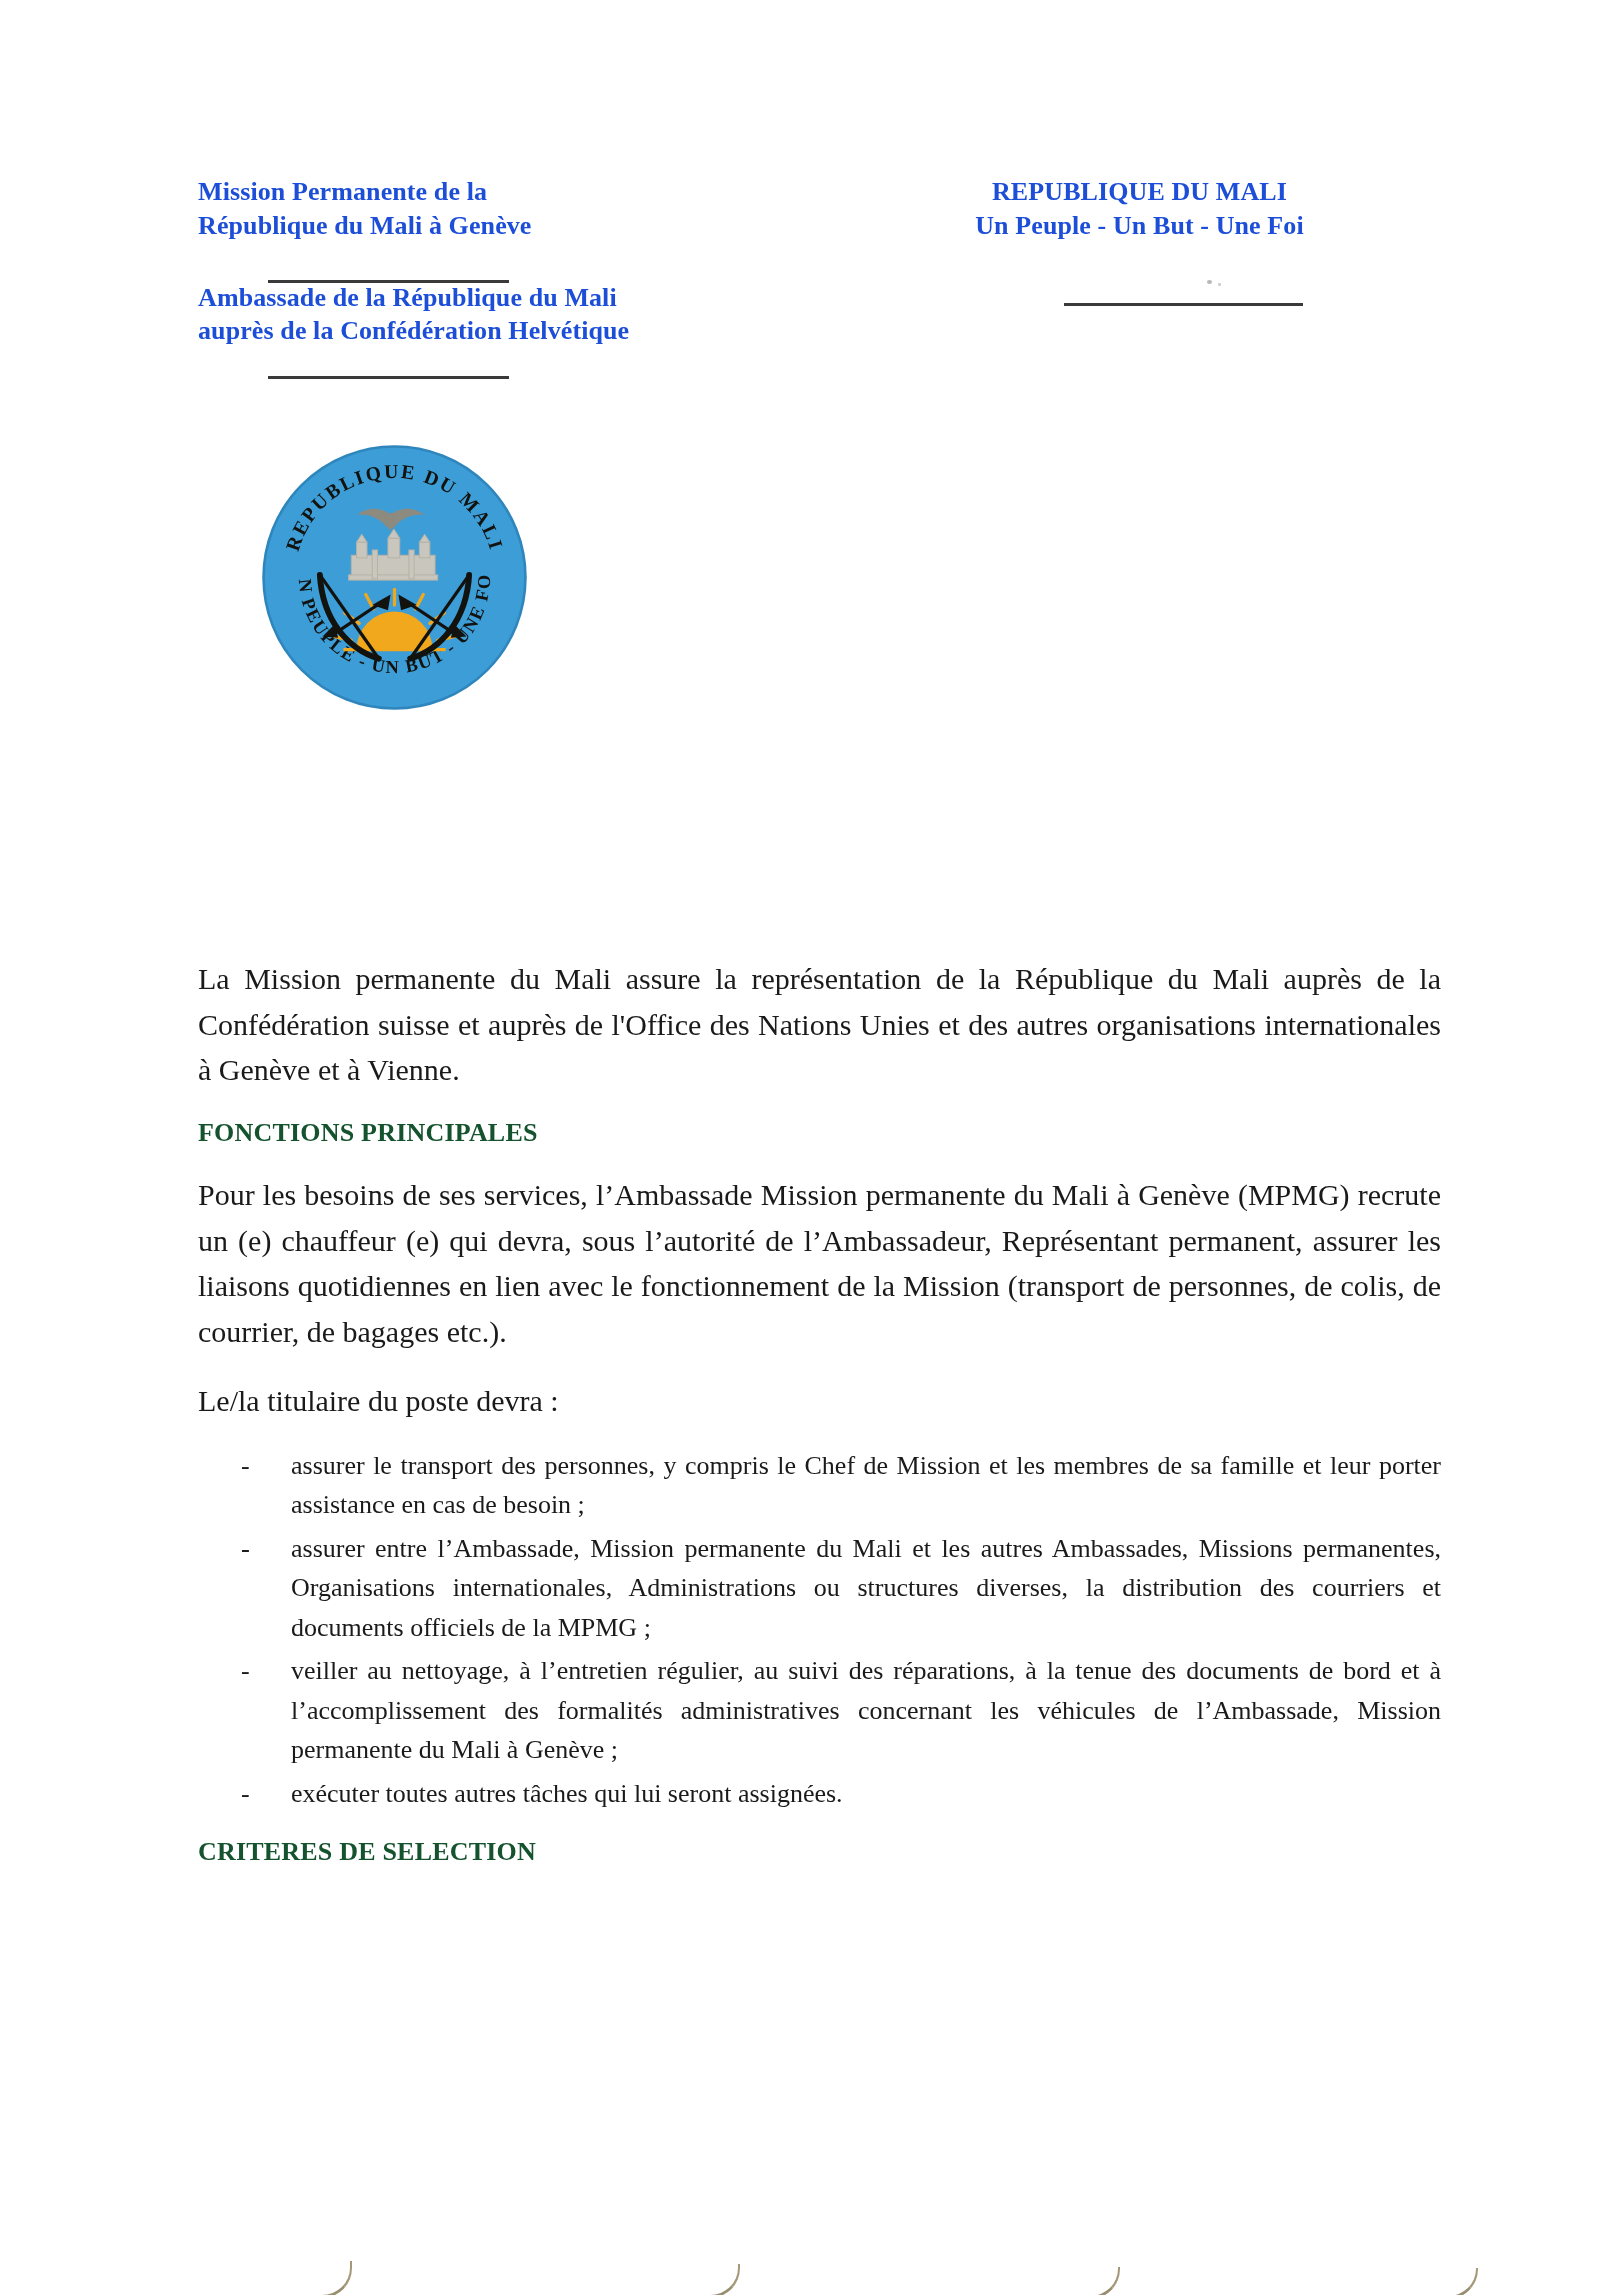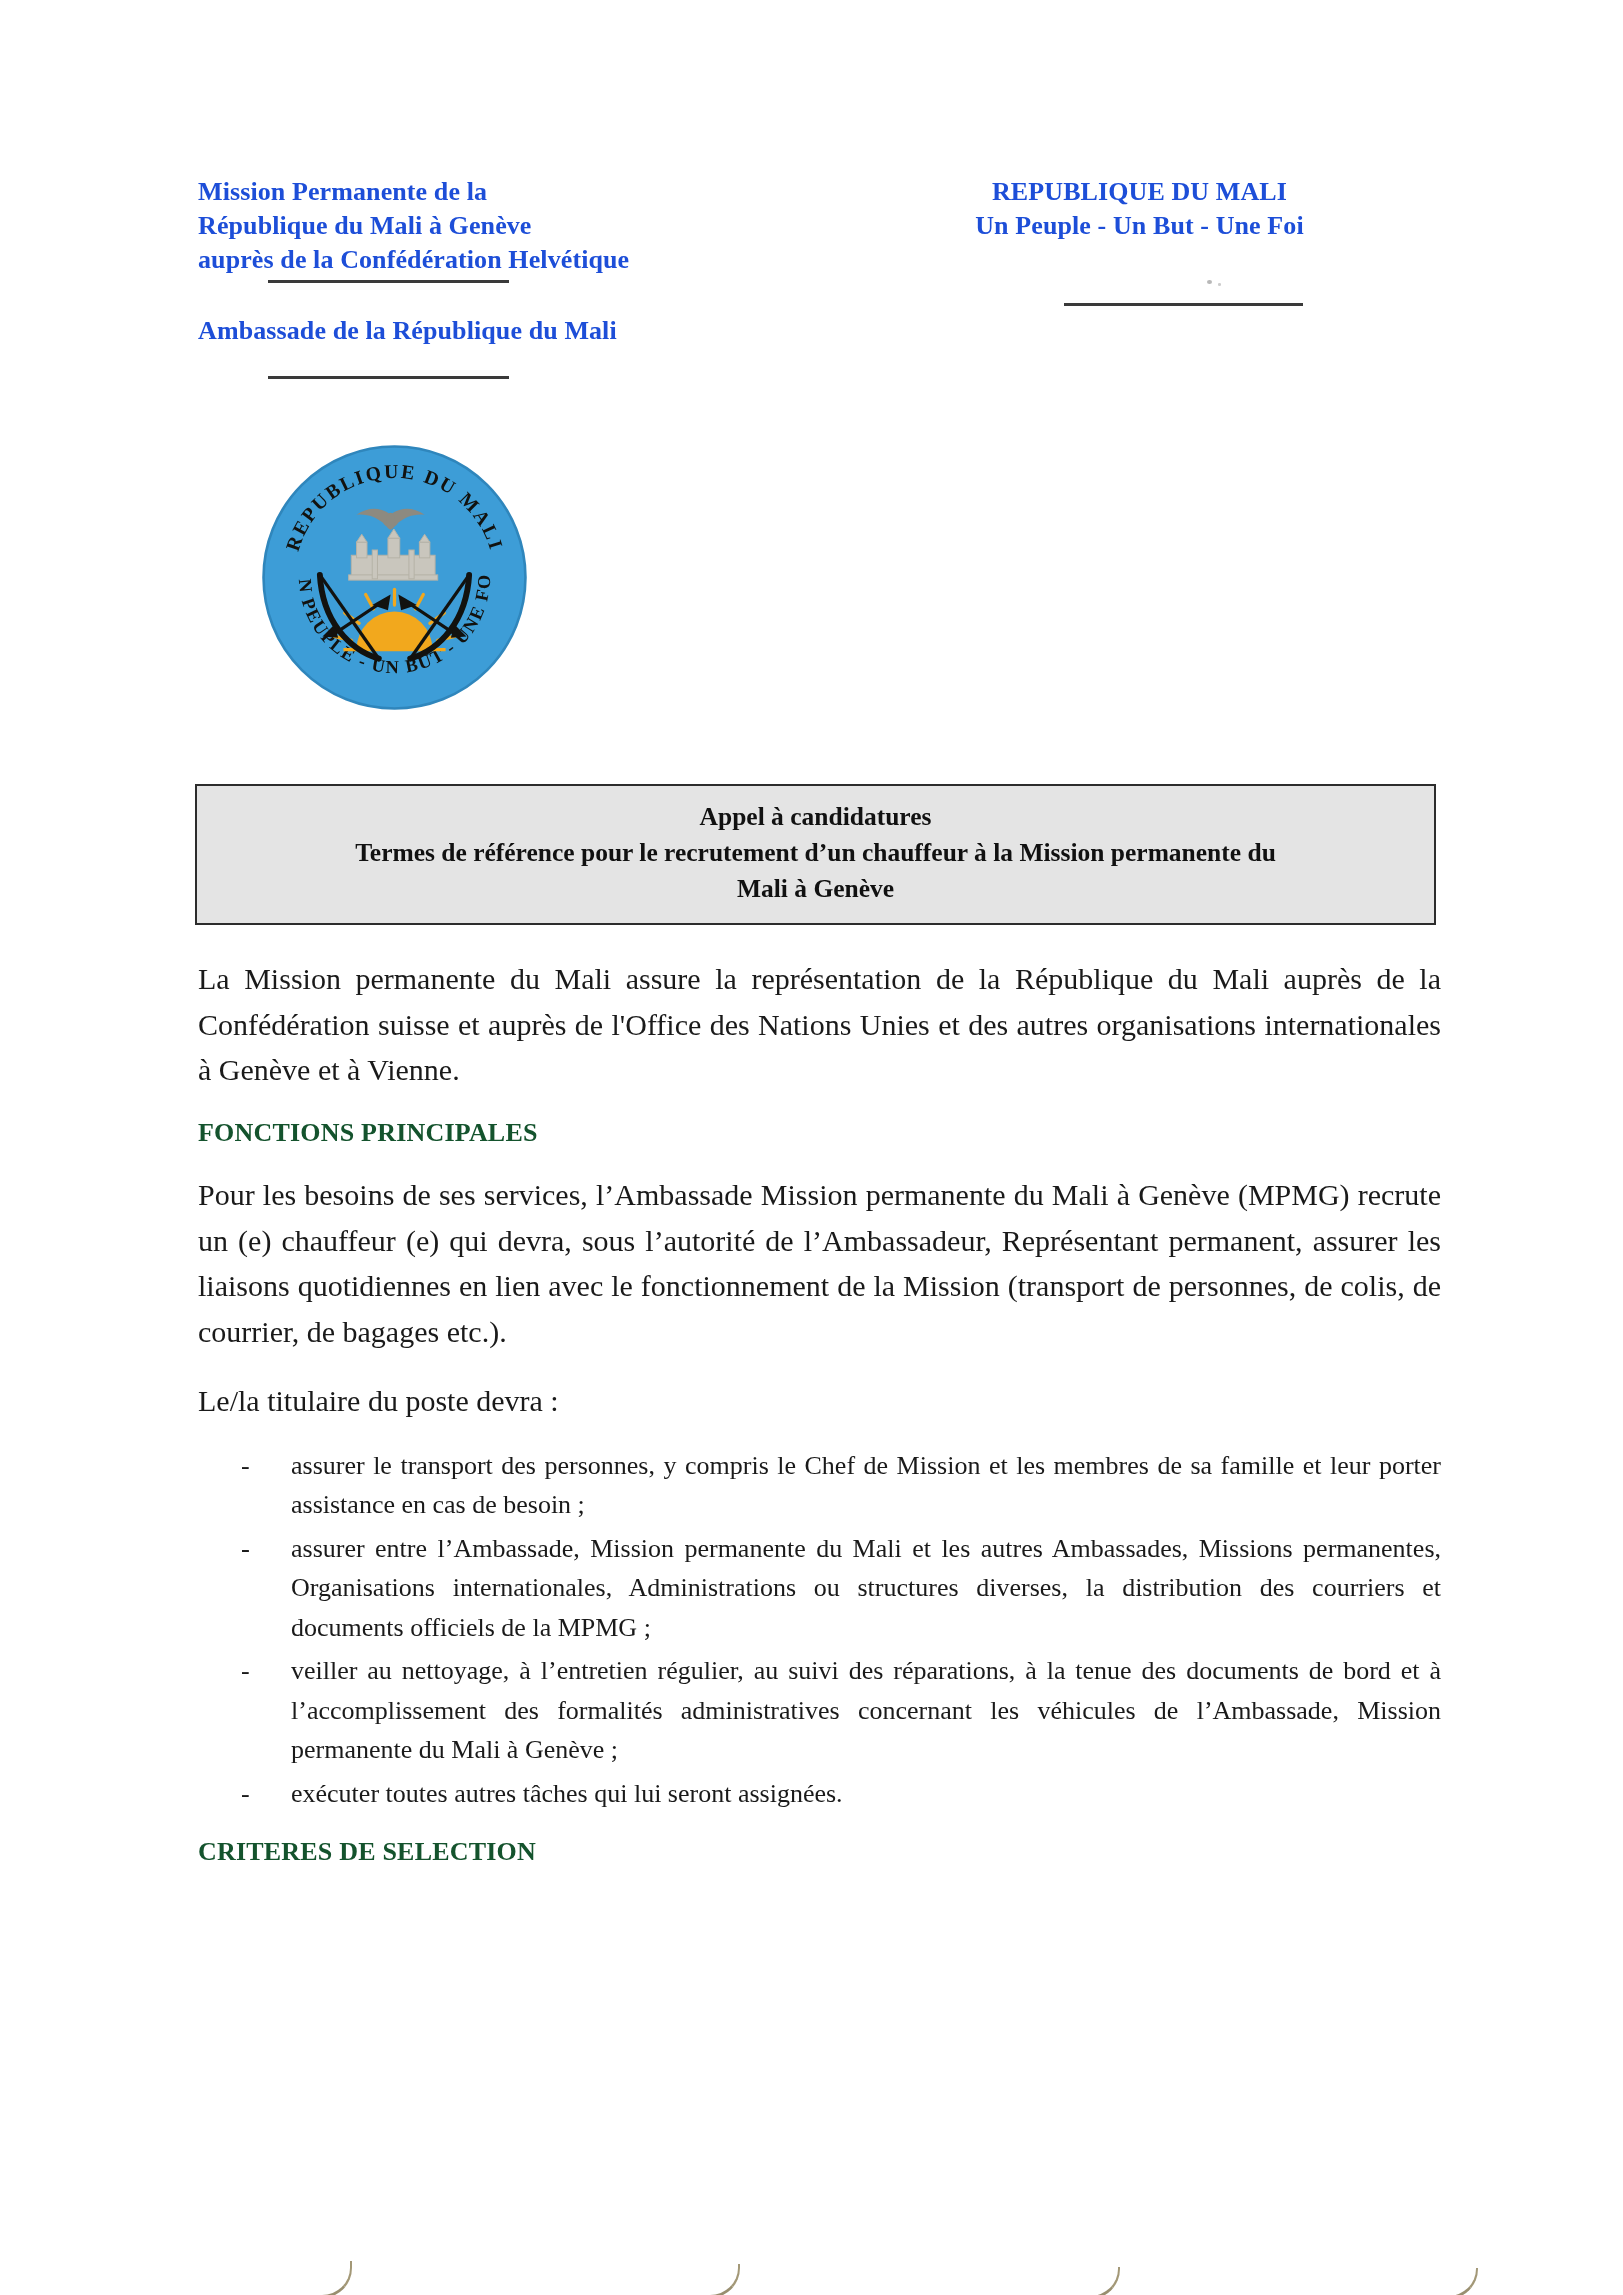--- a/index.html
+++ b/index.html
@@ -199,22 +199,22 @@
 </head>
 <body>
 
 <div class="page">
 
   <div class="header">
 
     <div class="hdr-left">
       <div class="hdr-line">Mission Permanente de la</div>
       <div class="hdr-line">République du Mali à Genève</div>
+      <div class="hdr-line" style="margin-top:38px;">Ambassade de la République du Mali</div>
       <div class="hdr-line">auprès de la Confédération Helvétique</div>
-      <div class="hdr-line" style="margin-top:38px;">Ambassade de la République du Mali</div>
     </div>
 
     <div class="hdr-right">
       <div class="hdr-line">REPUBLIQUE DU MALI</div>
       <div class="hdr-line">Un Peuple - Un But - Une Foi</div>
     </div>
 
     <hr class="rule rule-left-1">
     <hr class="rule rule-left-2">
     <hr class="rule rule-right-1">
@@ -289,25 +289,20 @@
       </g>
       <g fill="#12120f">
         <path d="M 204 236 L 176 252 L 200 260 Z"></path>
         <path d="M 216 236 L 244 252 L 220 260 Z"></path>
         <path d="M 118 282 L 100 300 L 124 302 Z"></path>
         <path d="M 302 282 L 320 300 L 296 302 Z"></path>
       </g>
     </svg>
   </div>
 
-  <div class="title-box">
-    <div class="tl">Appel à candidatures</div>
-    <div class="tl">Termes de référence pour le recrutement d’un chauffeur à la Mission permanente du</div>
-    <div class="tl">Mali à Genève</div>
-  </div>
 
   <div class="body-area">
 
     <p class="para">La Mission permanente du Mali assure la représentation de la République du Mali auprès de la Confédération suisse et auprès de l'Office des Nations Unies et des autres organisations internationales à Genève et à Vienne.</p>
 
     <h2 class="section">FONCTIONS PRINCIPALES</h2>
 
     <p class="para">Pour les besoins de ses services, l’Ambassade Mission permanente du Mali à Genève (MPMG) recrute un (e) chauffeur (e) qui devra, sous l’autorité de l’Ambassadeur, Représentant permanent, assurer les liaisons quotidiennes en lien avec le fonctionnement de la Mission (transport de personnes, de colis, de courrier, de bagages etc.).</p>
 
     <p class="para tight">Le/la titulaire du poste devra :</p>

